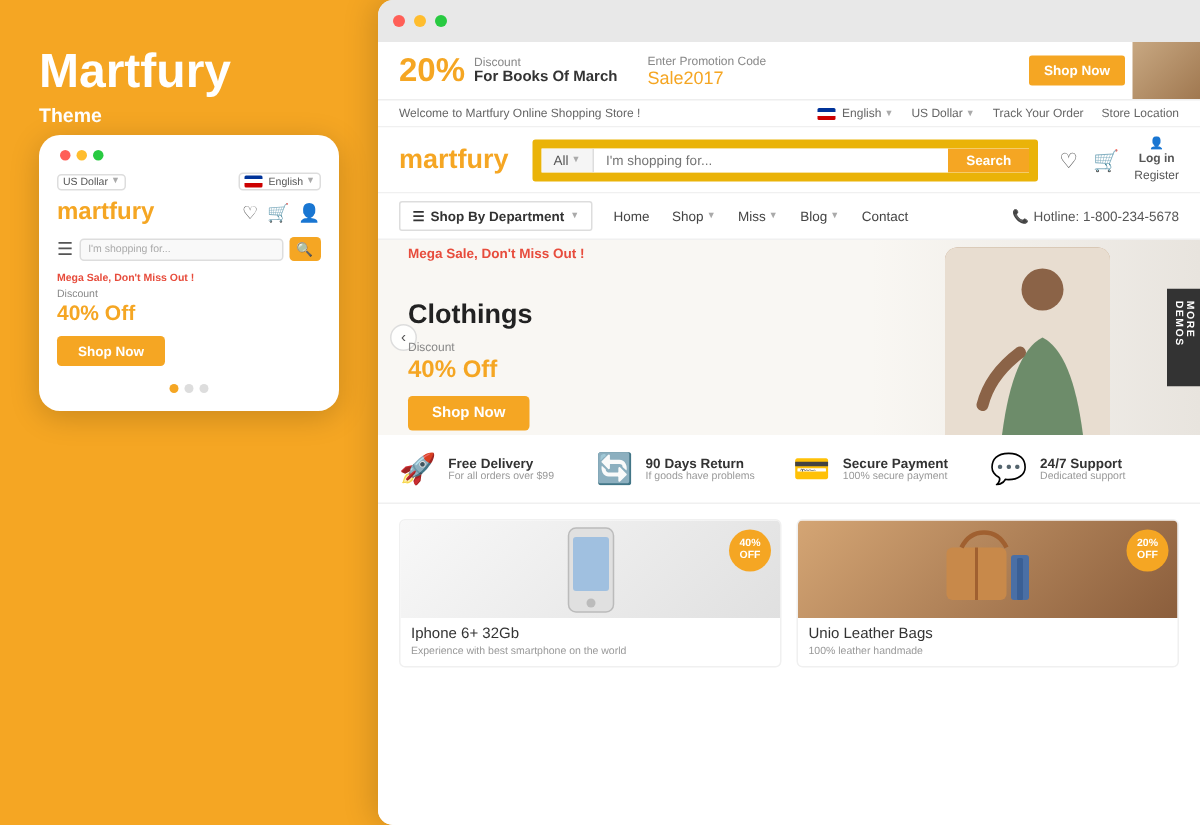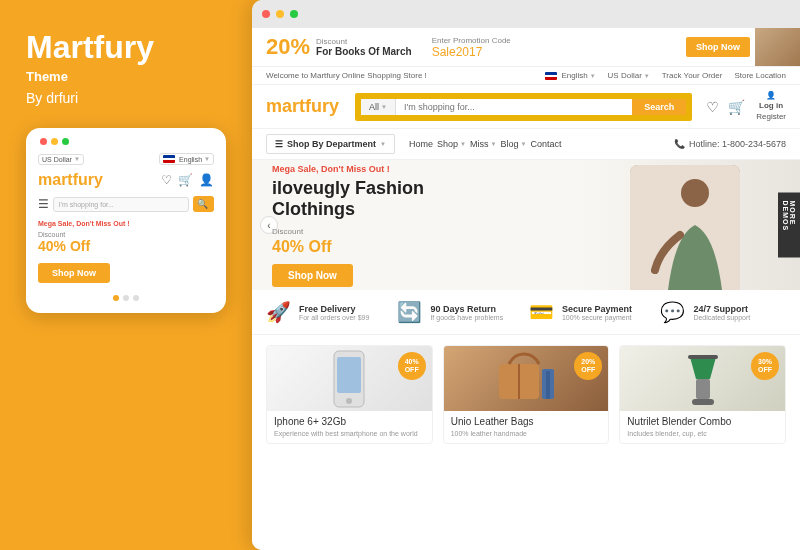--- a/index.html
+++ b/index.html
@@ -428,21 +428,21 @@
       font-size: 9px;
       font-weight: bold;
       color: #333;
       cursor: pointer;
       display: flex;
       align-items: center;
       gap: 4px;
     }
     .nav-links {
       display: flex;
-      gap: 4px;
+      gap: 15px;
       flex: 1;
     }
     .nav-link {
       color: #444;
       font-size: 9px;
       cursor: pointer;
       display: flex;
       align-items: center;
       gap: 2px;
     }
@@ -644,21 +644,20 @@
     .blender-img {
       background: linear-gradient(135deg, #f0f0e8 0%, #d0d0c0 100%);
     }
   </style>
 </head>
 <body>
 
 <div class="left-panel">
   <div class="brand-title">Martfury</div>
   <div class="brand-subtitle">Theme</div>
-  <div class="brand-by">By drfuri</div>
 
   <div class="mobile-mockup">
     <div class="mobile-dots">
       <div class="mobile-dot red"></div>
       <div class="mobile-dot yellow"></div>
       <div class="mobile-dot green"></div>
     </div>
 
     <div class="mobile-top-bar">
       <div class="mobile-currency">
@@ -795,21 +794,21 @@
         <span>📞</span>
         <span>Hotline: 1-800-234-5678</span>
       </div>
     </div>
 
     <div class="hero-section">
       <button class="hero-prev-btn">‹</button>
       <div class="hero-content">
         <div class="hero-mega-sale">Mega Sale, Don't Miss Out !</div>
         <div class="hero-title">
-          <span>iloveugly Fashion</span><br>
+          <br>
           <span>Clothings</span>
         </div>
         <div class="hero-discount-label">Discount</div>
         <div class="hero-discount">40% Off</div>
         <button class="hero-shop-btn">Shop Now</button>
       </div>
       <div class="hero-image">
         <div class="hero-person">
           
           <svg width="100%" height="100%" viewBox="0 0 110 125" preserveAspectRatio="xMidYMid meet">
@@ -883,31 +882,16 @@
             <rect x="48" y="20" width="12" height="30" rx="2" fill="#4a6fa5"></rect>
             <rect x="52" y="22" width="4" height="28" rx="1" fill="#3a5f95"></rect>
           </svg>
         </div>
         <div class="product-info">
           <div class="product-name">Unio Leather Bags</div>
           <div class="product-desc">100% leather handmade</div>
         </div>
       </div>
 
-      <div class="product-card">
-        <div class="product-badge">30%<br>OFF</div>
-        <div class="product-img blender-img">
-          <svg width="50" height="60" viewBox="0 0 50 60">
-            <rect x="18" y="30" width="14" height="20" rx="2" fill="#888"></rect>
-            <polygon points="12,8 38,8 32,30 18,30" fill="#2d8c4e"></polygon>
-            <rect x="10" y="6" width="30" height="4" rx="2" fill="#555"></rect>
-            <rect x="14" y="50" width="22" height="6" rx="3" fill="#666"></rect>
-          </svg>
-        </div>
-        <div class="product-info">
-          <div class="product-name">Nutrilet Blender Combo</div>
-          <div class="product-desc">Includes blender, cup, etc</div>
-        </div>
-      </div>
     </div>
 
   </div>
 </div>
 
 </body></html>

